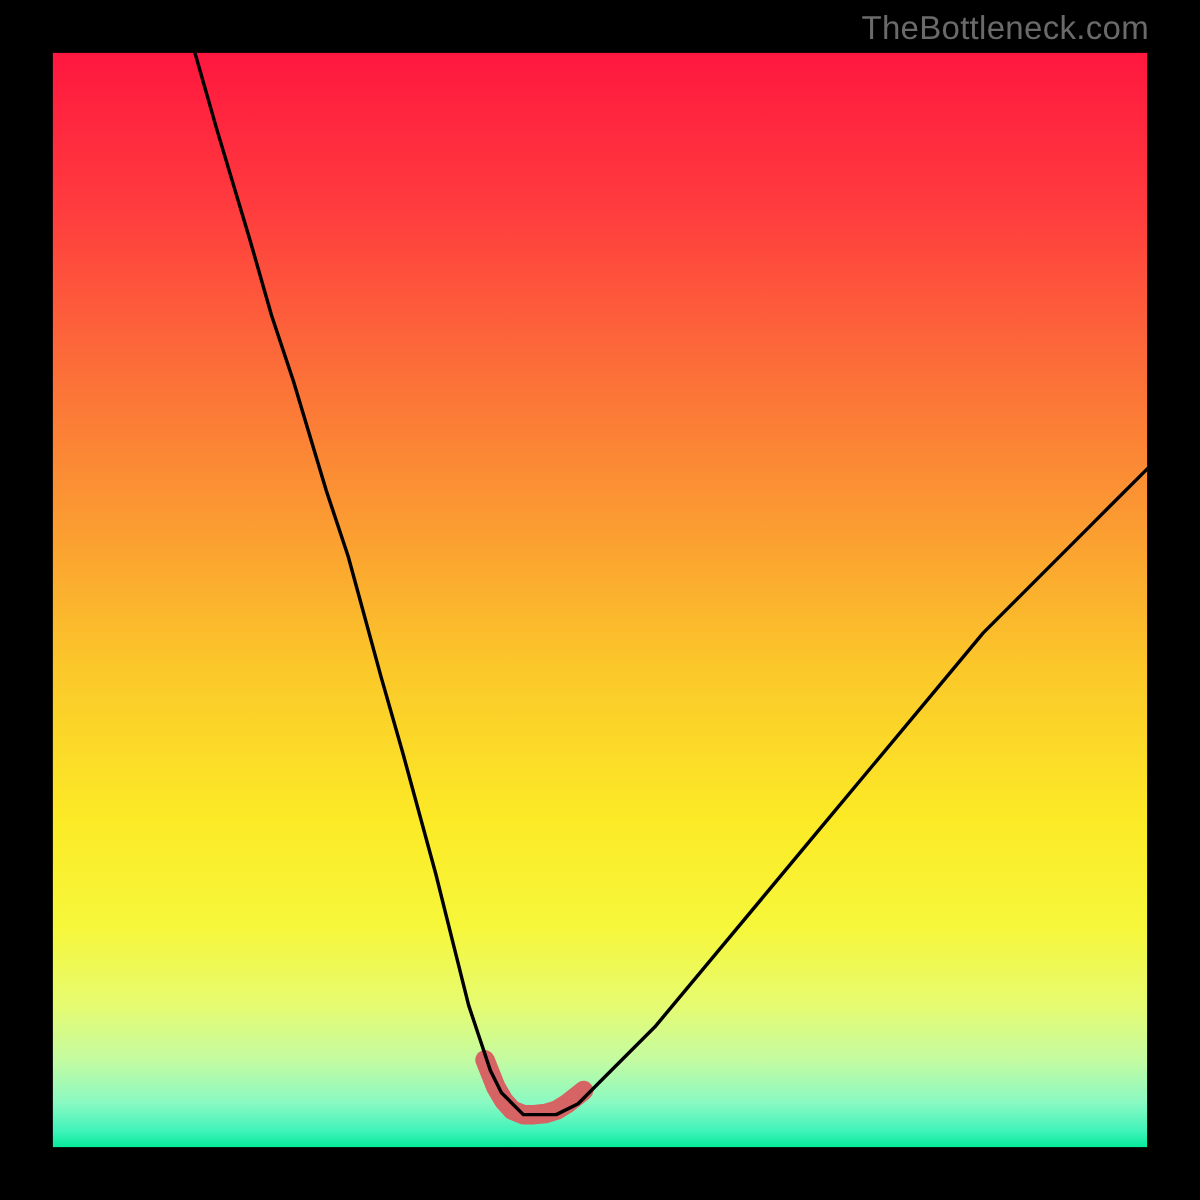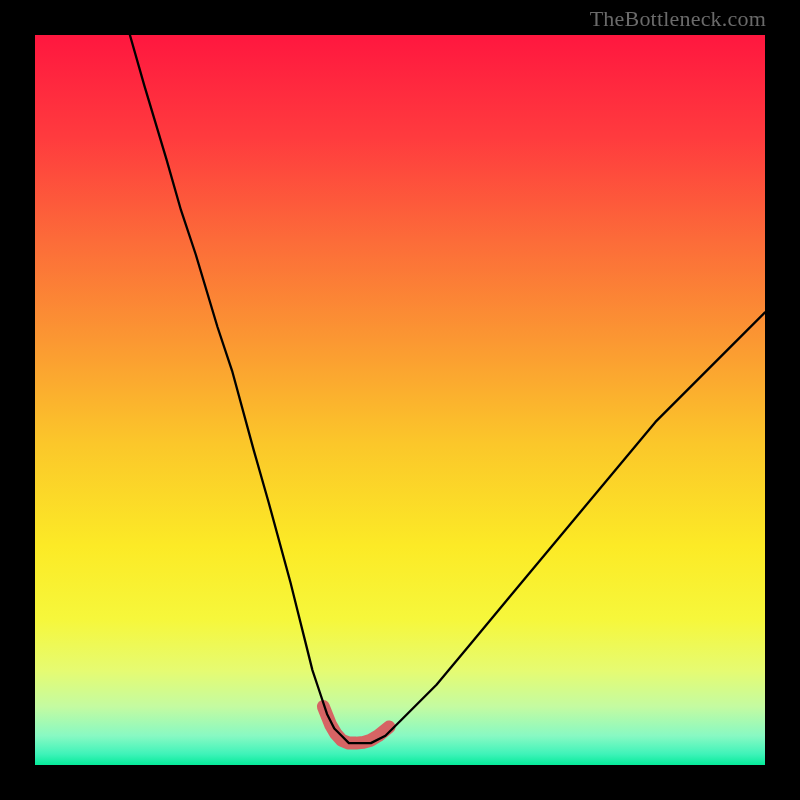--- a/index.html
+++ b/index.html
@@ -11,21 +11,20 @@
     overflow: hidden;
     font-family: Arial, Helvetica, sans-serif;
   }
   .frame {
     position: absolute;
     left: 0;
     top: 0;
     width: 776px;
     height: 800px;
     background: #000;
-    font-family: Liberation Serif, serif;
   }
   .plot {
     position: absolute;
     left: 35px;
     top: 35px;
     width: 730px;
     height: 730px;
     overflow: hidden;
   }
   .gradient {

